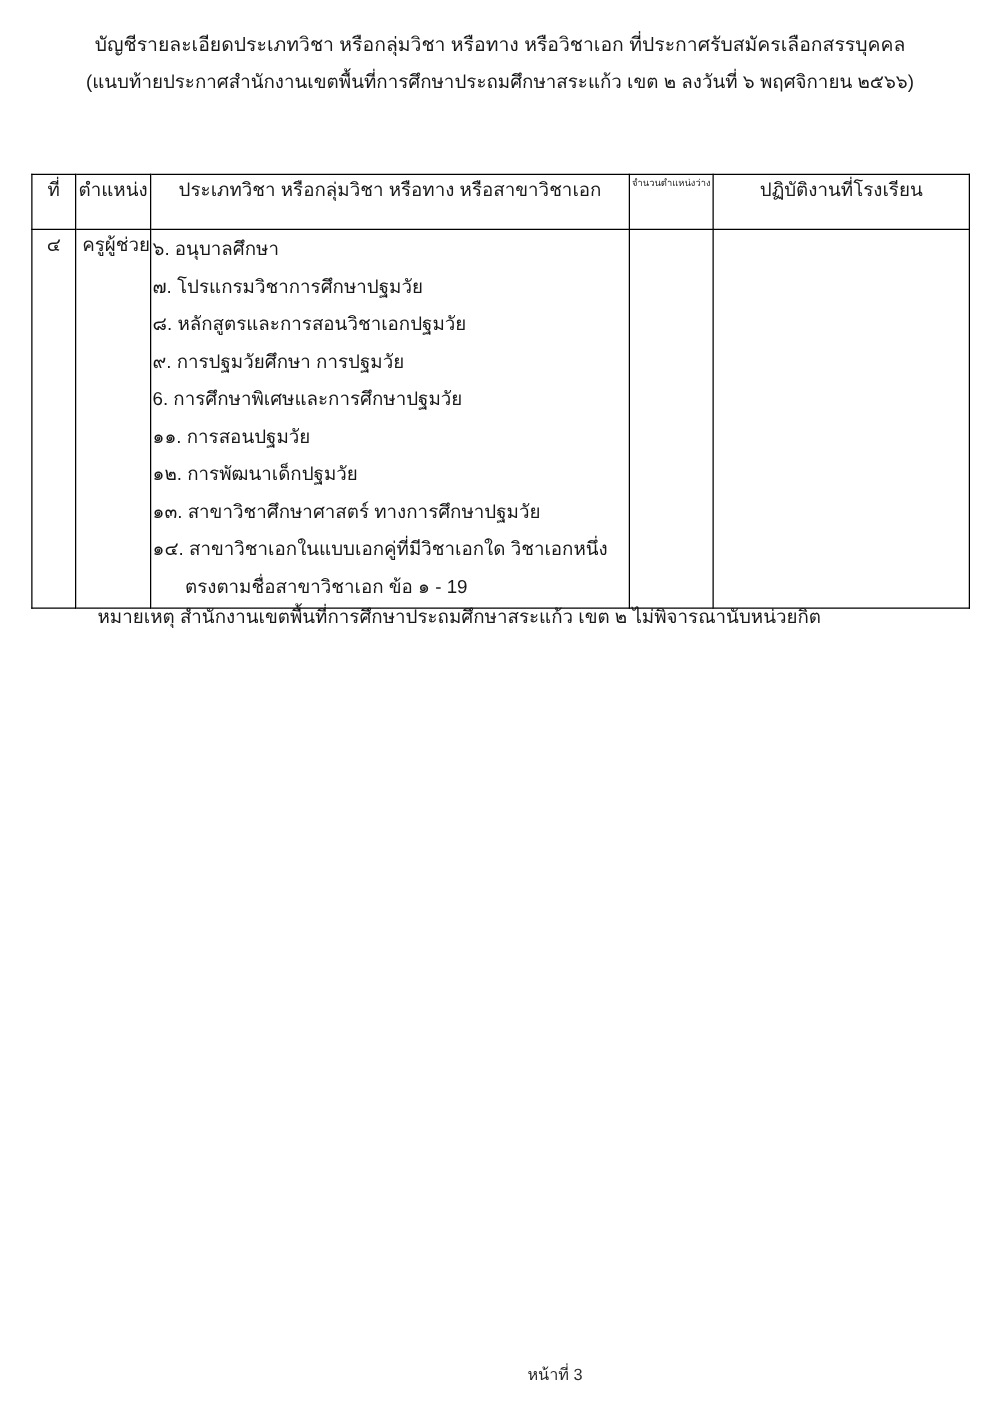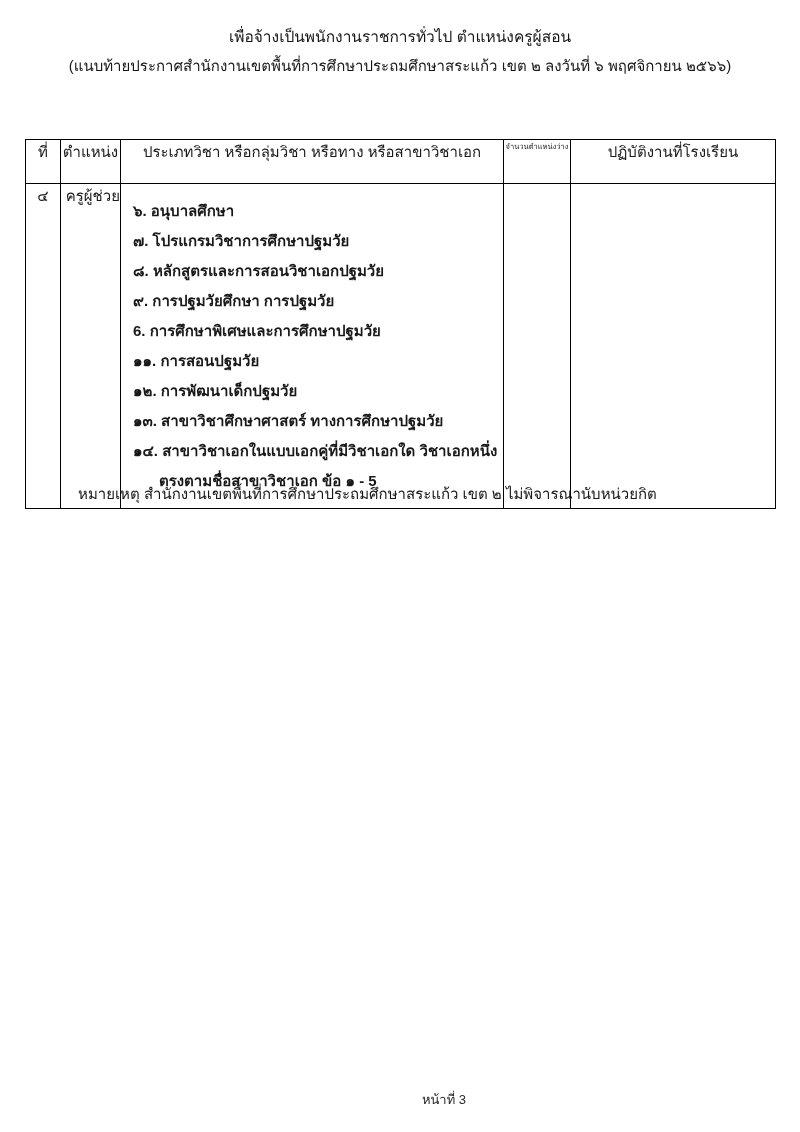--- a/index.html
+++ b/index.html
@@ -96,23 +96,22 @@
     padding: 5px 0 0 6px;
   }
   td.cell-vacancy,
   td.cell-school {
     text-align: center;
   }
 
   ol.subject-list,
   ul.subject-list {
     list-style: none;
-    margin: 12px;
+    margin: 1px;
     padding: 0;
-    font-weight: bold;
   }
   .subject-list li {
     font-size: 15px;
     line-height: 30px;
     white-space: nowrap;
     color: #181818;
   }
   .subject-list li.continuation {
     padding-left: 26px;
   }
@@ -139,21 +138,21 @@
     color: #2a2a2a;
     padding-left: 44px;
   }
 </style>
 </head>
 <body>
 
 <div class="page">
 
   <div class="doc-heading">
-    <span class="hline hline-2">เพื่อจ้างเป็นพนักงานราชการทั่วไป  ตำแหน่งครูผู้สอน</span>
+    <span class="hline hline-1">บัญชีรายละเอียดประเภทวิชา หรือกลุ่มวิชา หรือทาง หรือวิชาเอก ที่ประกาศรับสมัครเลือกสรรบุคคล</span>
     <span class="hline hline-4">(แนบท้ายประกาศสำนักงานเขตพื้นที่การศึกษาประถมศึกษาสระแก้ว เขต ๒   ลงวันที่  ๖  พฤศจิกายน  ๒๕๖๖)</span>
   </div>
 
   <div class="table-wrap">
     <table class="detail-table">
       <colgroup>
         <col class="c-no">
         <col class="c-pos">
         <col class="c-subject">
         <col class="c-vacancy">
@@ -176,21 +175,21 @@
             <ul class="subject-list">
               <li>๖. อนุบาลศึกษา</li>
               <li>๗. โปรแกรมวิชาการศึกษาปฐมวัย</li>
               <li>๘. หลักสูตรและการสอนวิชาเอกปฐมวัย</li>
               <li>๙. การปฐมวัยศึกษา การปฐมวัย</li>
               <li>6. การศึกษาพิเศษและการศึกษาปฐมวัย</li>
               <li>๑๑. การสอนปฐมวัย</li>
               <li>๑๒. การพัฒนาเด็กปฐมวัย</li>
               <li>๑๓. สาขาวิชาศึกษาศาสตร์ ทางการศึกษาปฐมวัย</li>
               <li>๑๔. สาขาวิชาเอกในแบบเอกคู่ที่มีวิชาเอกใด วิชาเอกหนึ่ง</li>
-              <li class="continuation">ตรงตามชื่อสาขาวิชาเอก ข้อ ๑ - 5</li>
+              <li class="continuation">ตรงตามชื่อสาขาวิชาเอก ข้อ ๑ - 19</li>
             </ul>
           </td>
           <td class="cell-vacancy"></td>
           <td class="cell-school"></td>
         </tr>
       </tbody>
     </table>
   </div>
 
   <div class="doc-note">หมายเหตุ สำนักงานเขตพื้นที่การศึกษาประถมศึกษาสระแก้ว เขต ๒ ไม่พิจารณานับหน่วยกิต</div>

